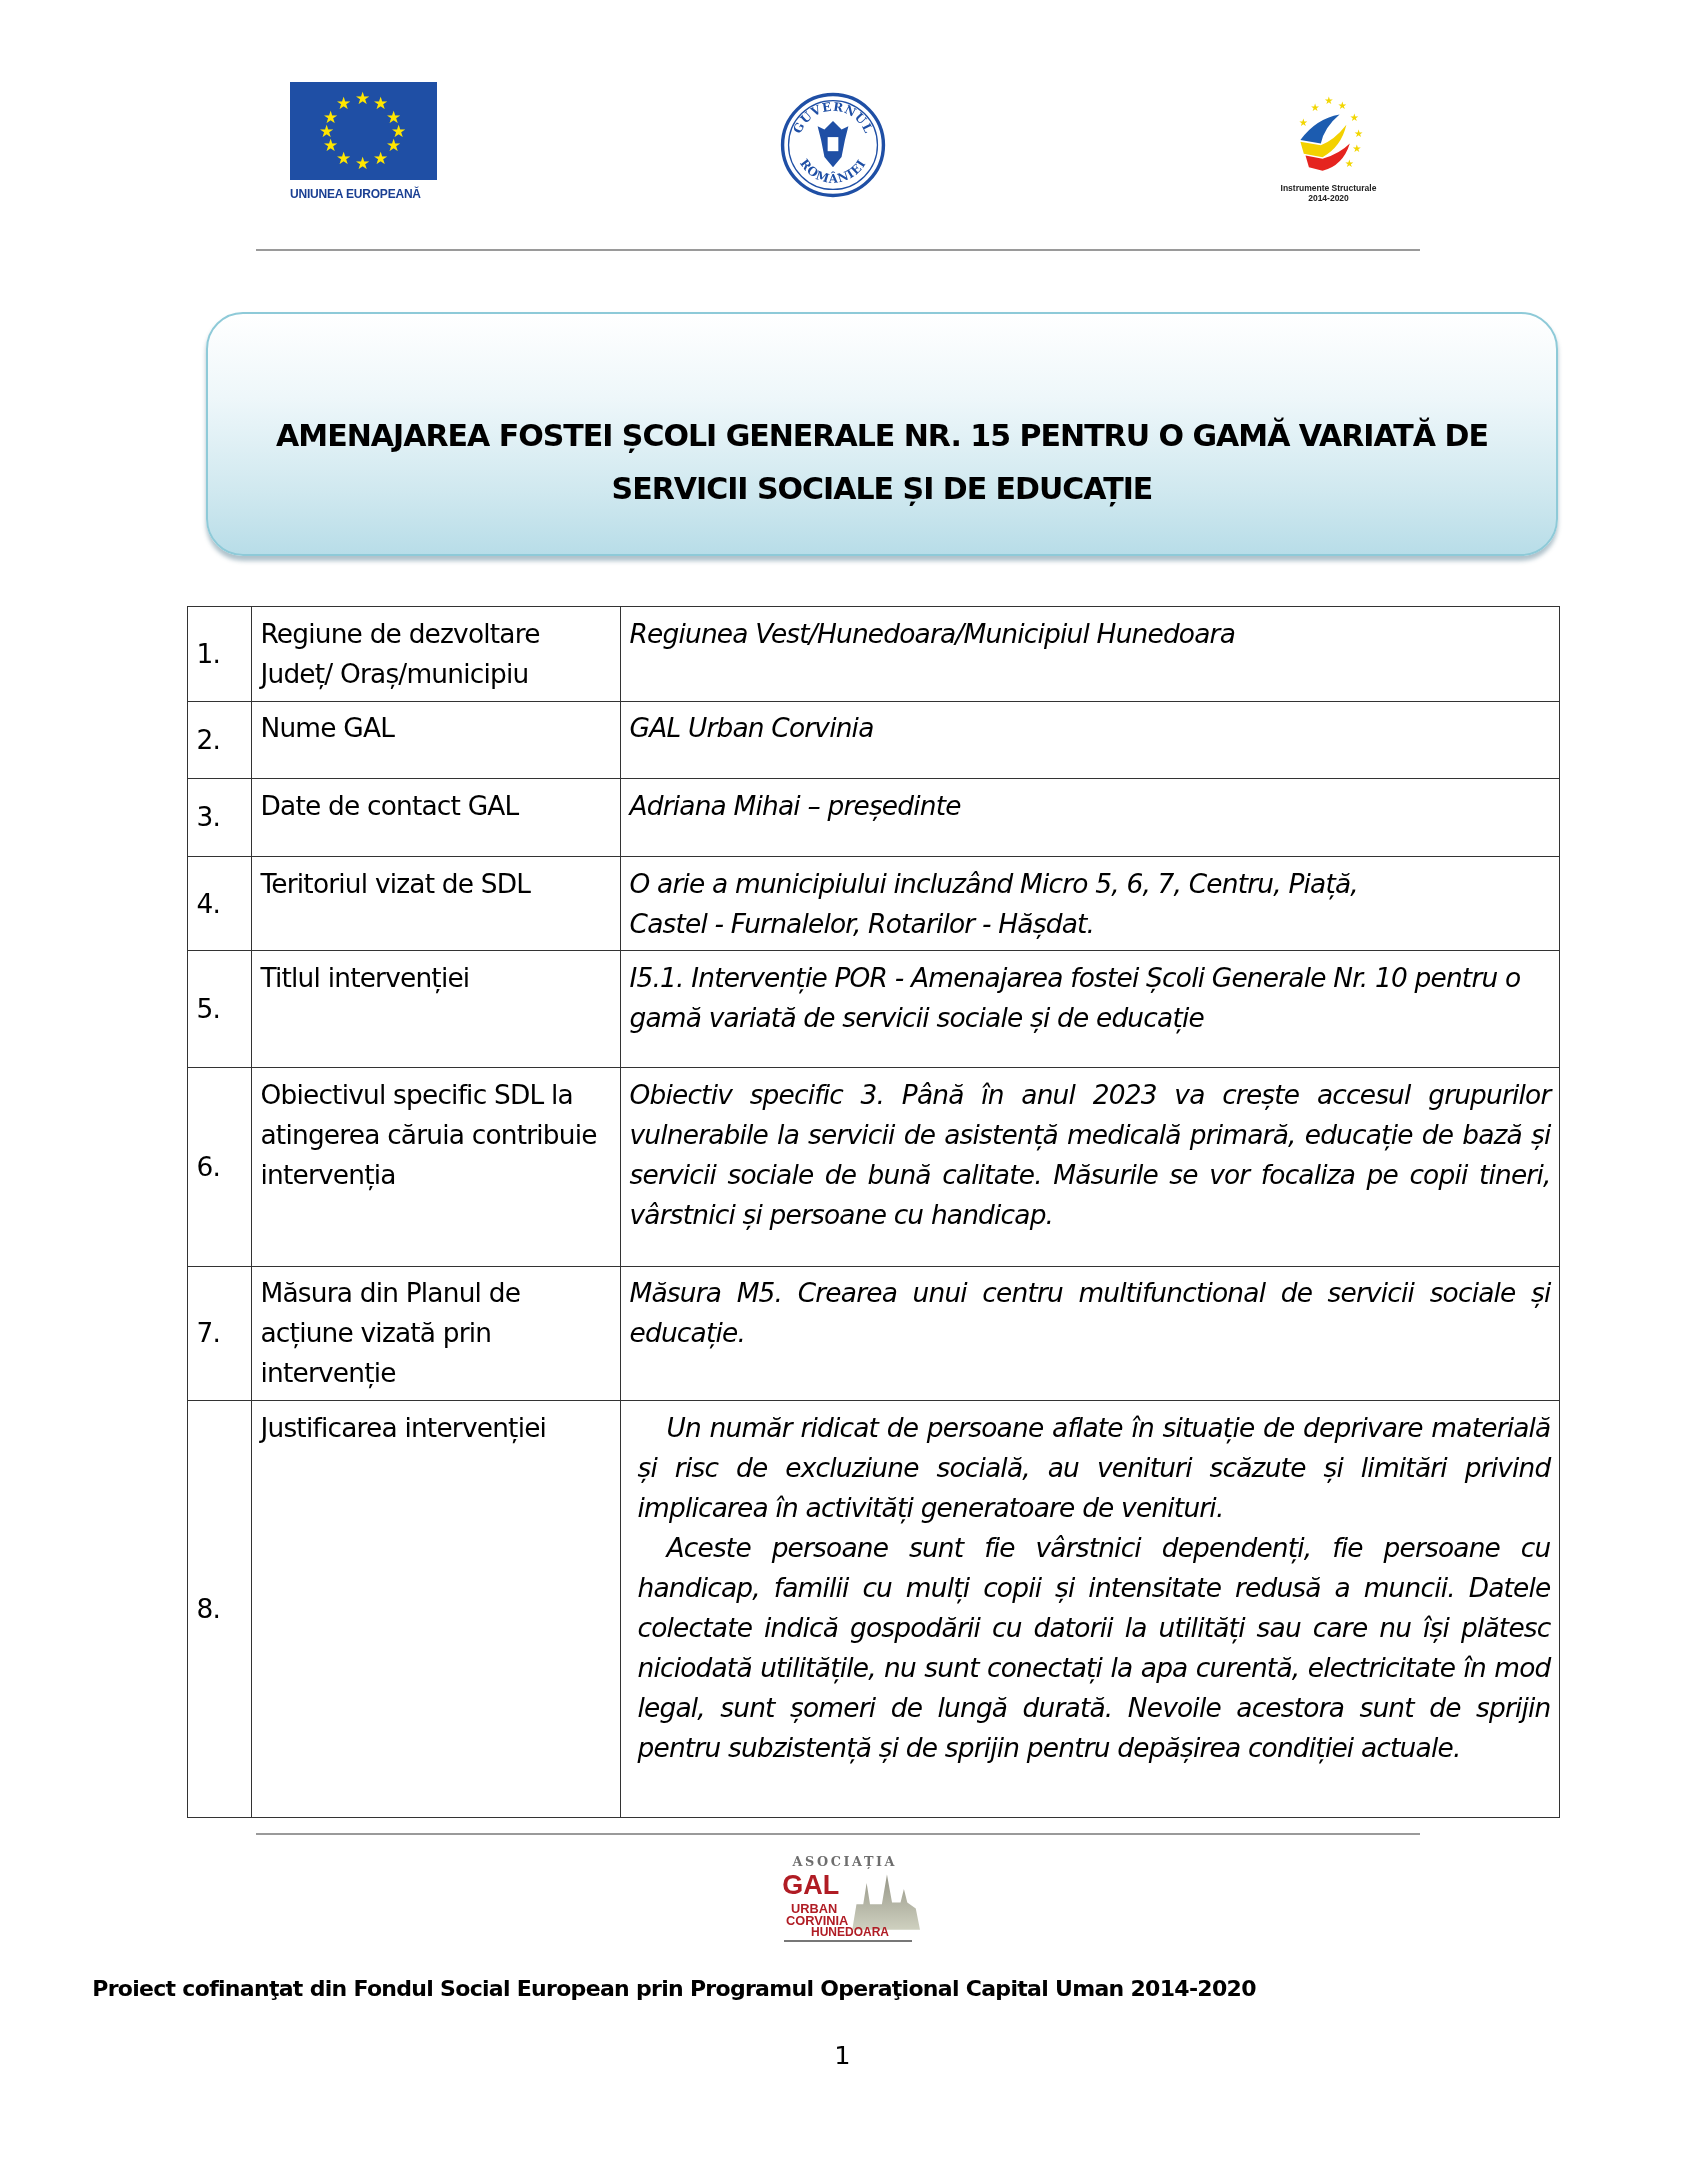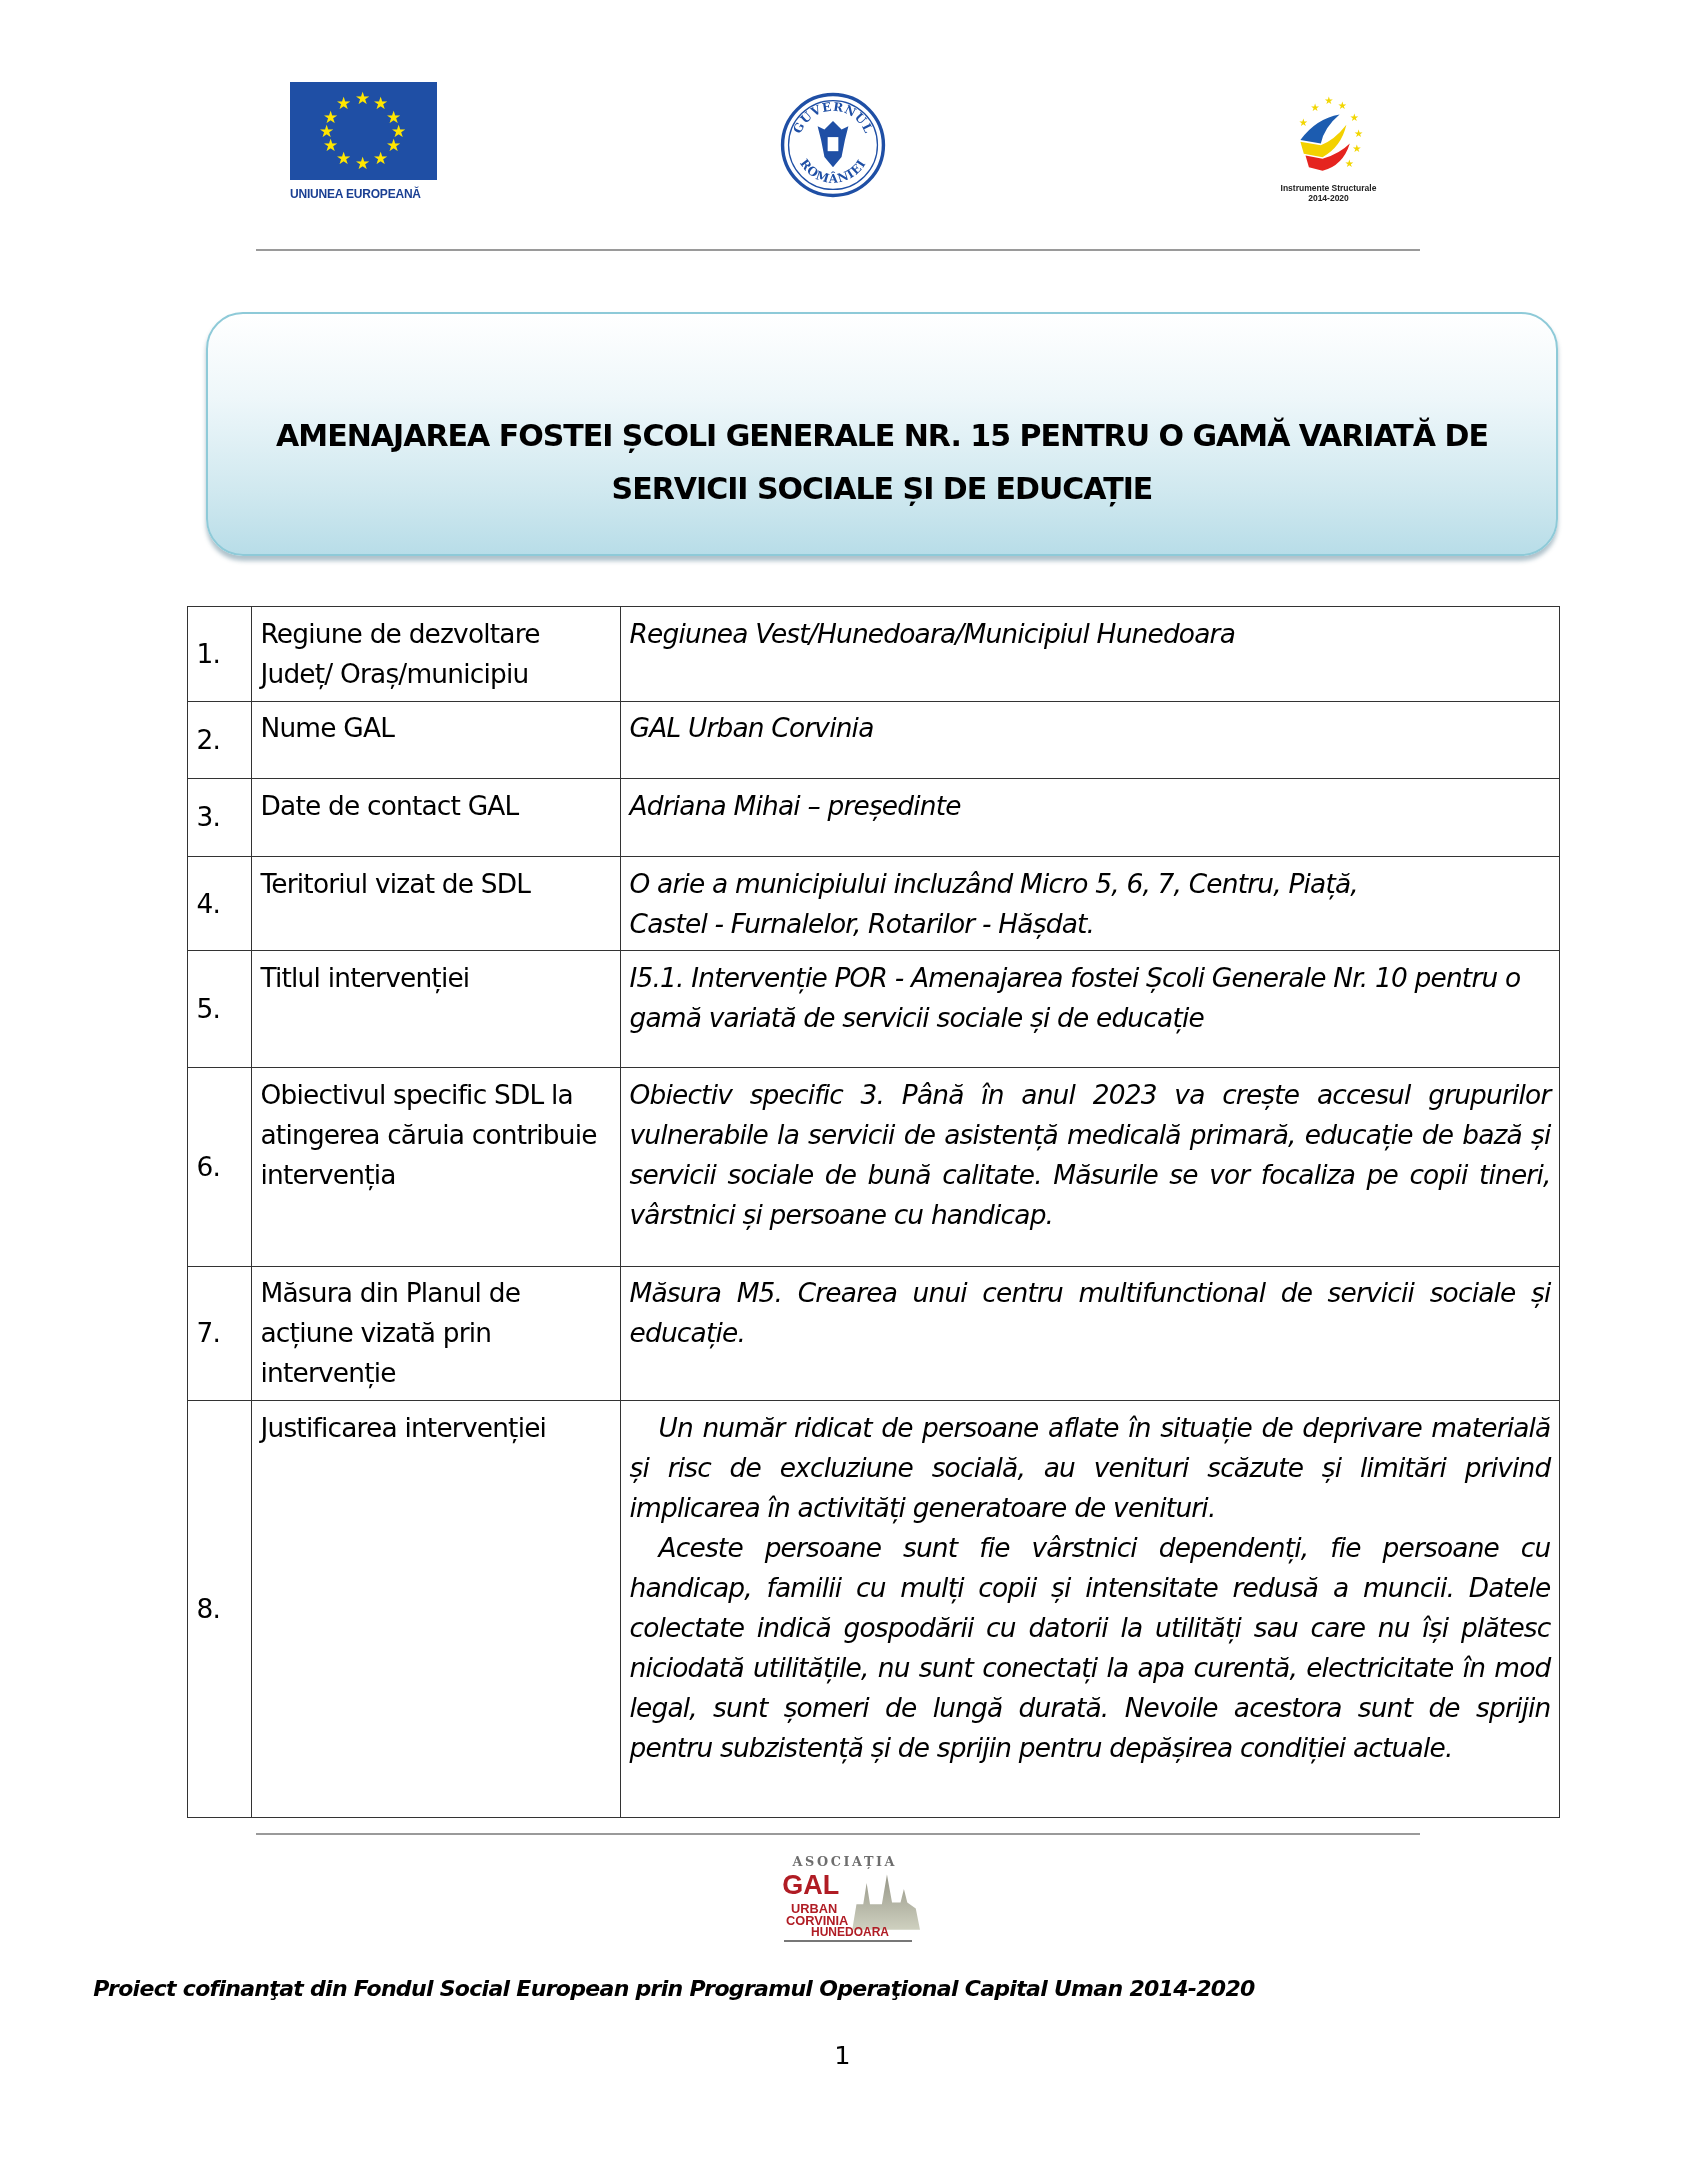--- a/index.html
+++ b/index.html
@@ -33,34 +33,34 @@
   table.sheet {
     position: absolute; left: 187px; top: 606px; width: 1373px;
     border-collapse: collapse; font-family: "DejaVu Sans", sans-serif; font-size: 26.4px;
     letter-spacing: -0.8px;
   }
   table.sheet td { border: 1.7px solid #333; vertical-align: top; padding: 6.8px 8.5px; line-height: 40px; }
   table.sheet td.num { width: 46px; vertical-align: middle; padding-left: 8.5px; }
   table.sheet td.lbl { width: 351px; margin-top: 12px; }
   table.sheet td.val { font-style: italic; }
   table.sheet td.val.just { text-align: justify; }
-  .para-indent { text-indent: 29px; }
+  .para-indent { text-indent: 29px; margin-left: 8px; }
   tr.r1 td { height: 74px; } tr.r2 td { height: 63px; } tr.r3 td { height: 63px; }
   tr.r4 td { height: 77px; } tr.r5 td { height: 102px; } tr.r6 td { height: 184px; }
   tr.r7 td { height: 119px; } tr.r8 td { height: 402px; }
 
   .logo-gal { position: absolute; left: 767px; top: 1844px; width: 153px; height: 102px; text-align: center; }
   .gal-asoc { position: absolute; left: 25.6px; top: 10.2px; font-family: "DejaVu Serif", serif; font-weight: bold; font-size: 12.8px; color: #6e6e6e; letter-spacing: 2.6px; }
   .gal-big { position: absolute; left: 15.3px; top: 25.6px; font-weight: bold; font-size: 27px; color: #b01c24; }
   .gal-small { position: absolute; font-weight: bold; font-size: 12.8px; color: #b01c24; line-height: 13.6px; }
   .gal-castle { position: absolute; left: 81px; top: 25.6px; width: 72px; height: 60px; }
   .gal-line { position: absolute; left: 17px; top: 85px; width: 128px; height: 1.7px; background: #777; }
 
   .footer-text { position: absolute; left: 0; width: 1348px; top: 1976px; text-align: center;
-    font-family: "DejaVu Sans", sans-serif; font-weight: bold; font-style: italic; font-size: 22px; letter-spacing: -0.7px; }
+    font-family: "DejaVu Sans", sans-serif; font-weight: bold; font-size: 22px; letter-spacing: -0.7px; }
   .page-number { position: absolute; left: 0; width: 1685px; top: 2040px; text-align: center;
     font-family: "DejaVu Sans", sans-serif; font-size: 25.6px; }
 </style>
 </head>
 <body>
 
 <div class="logo-eu">
   <div class="eu-flag">
     <span class="star" style="left:65px;top:7.7px">★</span>
     <span class="star" style="left:83px;top:12.8px">★</span>

